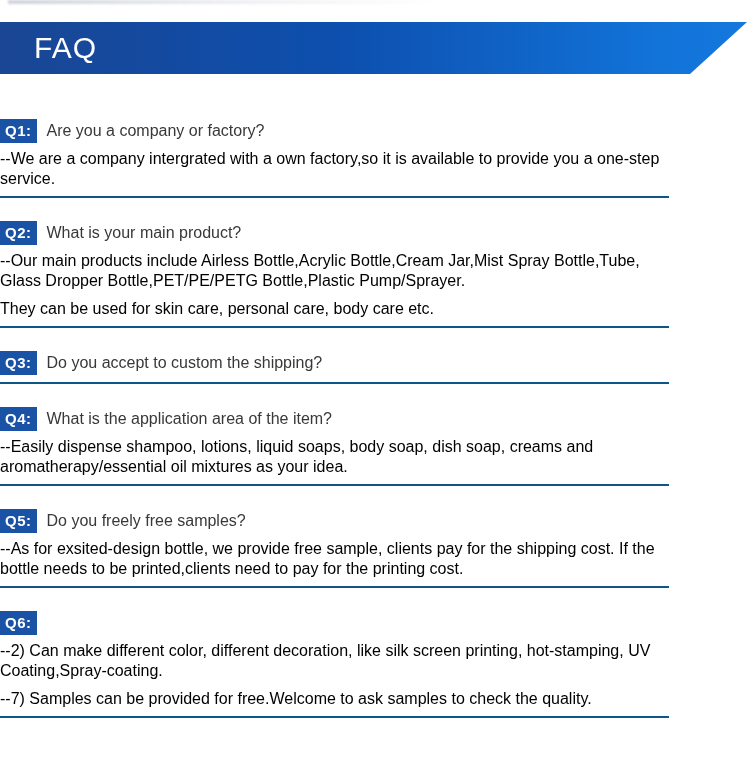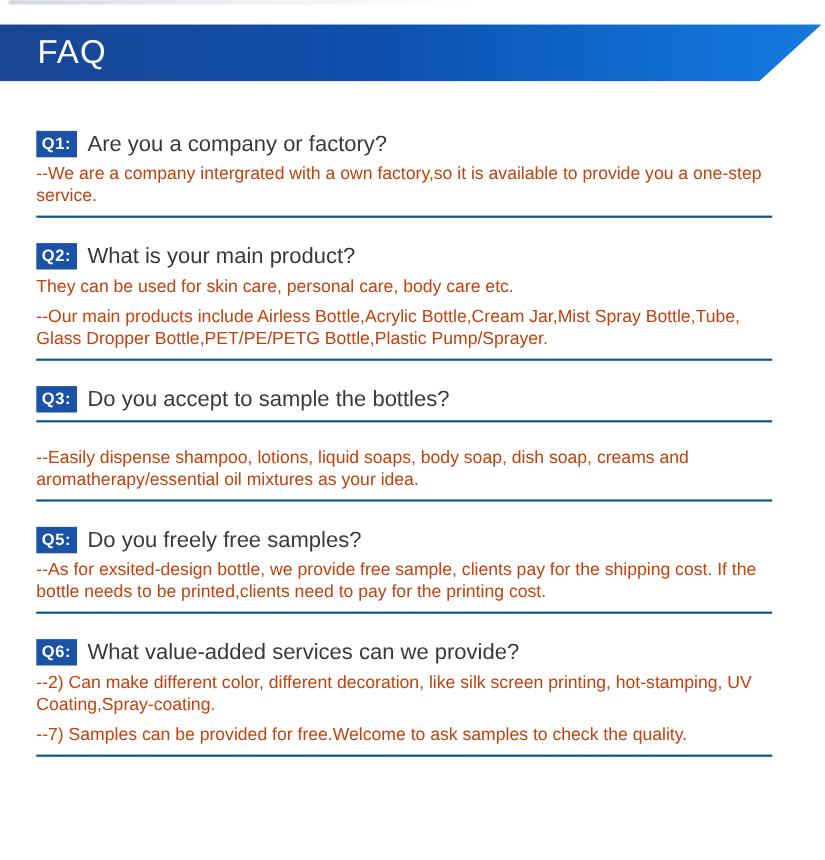--- a/index.html
+++ b/index.html
@@ -35,21 +35,20 @@
   .banner-title {
     color: #ffffff;
     font-size: 30px;
     font-weight: 400;
     letter-spacing: 1px;
     padding-left: 34px;
     line-height: 1;
   }
 
   .faq-list {
-    margin-left: 33px;
     width: 669px;
   }
 
   .qa-section { margin-top: 23px; }
   .qa-section:first-child { margin-top: 45px; }
 
   .qa-head {
     display: flex;
     align-items: center;
     height: 24px;
@@ -59,28 +58,28 @@
     background: #1a53a5;
     color: #ffffff;
     font-size: 15px;
     font-weight: 700;
     line-height: 24px;
     padding: 0 5px;
     letter-spacing: 0.5px;
   }
   .q-text {
     margin-left: 10px;
-    font-size: 20px;
+    font-size: 16px;
     color: #383838;
   }
 
   .qa-answers p {
     font-size: 16px;
     line-height: 20px;
-    color: #c2410c;
+    color: #000000;
     margin-top: 6px;
   }
   .qa-answers p + p { margin-top: 8px; }
 
   .qa-sep {
     margin-top: 7px;
     border-bottom: 2px solid #0e5689;
   }
 </style>
 </head>
@@ -104,56 +103,59 @@
     </div>
     <div class="qa-sep"></div>
   </div>
 
   <div class="qa-section">
     <div class="qa-head">
       <span class="q-badge">Q2:</span>
       <span class="q-text">What is your main product?</span>
     </div>
     <div class="qa-answers">
+      <p>--Our main products include Airless Bottle,Acrylic Bottle,Cream Jar,Mist Spray Bottle,Tube, Glass Dropper Bottle,PET/PE/PETG Bottle,Plastic Pump/Sprayer.</p>
       <p>They can be used for skin care, personal care, body care etc.</p>
-      <p>--Our main products include Airless Bottle,Acrylic Bottle,Cream Jar,Mist Spray Bottle,Tube, Glass Dropper Bottle,PET/PE/PETG Bottle,Plastic Pump/Sprayer.</p>
     </div>
     <div class="qa-sep"></div>
   </div>
 
   <div class="qa-section">
     <div class="qa-head">
       <span class="q-badge">Q3:</span>
-      <span class="q-text">Do you accept to sample the bottles?</span>
+      <span class="q-text">Do you accept to custom the shipping?</span>
     </div>
     <div class="qa-sep"></div>
   </div>
 
   <div class="qa-section">
+    <div class="qa-head">
+      <span class="q-badge">Q4:</span>
+      <span class="q-text">What is the application area of the item?</span>
+    </div>
     <div class="qa-answers">
       <p>--Easily dispense shampoo, lotions, liquid soaps, body soap, dish soap, creams and aromatherapy/essential oil mixtures as your idea.</p>
     </div>
     <div class="qa-sep"></div>
   </div>
 
   <div class="qa-section">
     <div class="qa-head">
       <span class="q-badge">Q5:</span>
       <span class="q-text">Do you freely free samples?</span>
     </div>
     <div class="qa-answers">
       <p>--As for exsited-design bottle, we provide free sample, clients pay for the shipping cost. If the bottle needs to be printed,clients need to pay for the printing cost.</p>
     </div>
     <div class="qa-sep"></div>
   </div>
 
   <div class="qa-section">
     <div class="qa-head">
       <span class="q-badge">Q6:</span>
-      <span class="q-text">What value-added services can we provide?</span>
     </div>
     <div class="qa-answers">
       <p>--2) Can make different color, different decoration, like silk screen printing, hot-stamping, UV Coating,Spray-coating.</p>
       <p>--7) Samples can be provided for free.Welcome to ask samples to check the quality.</p>
     </div>
     <div class="qa-sep"></div>
   </div>
 
 </div>
 

